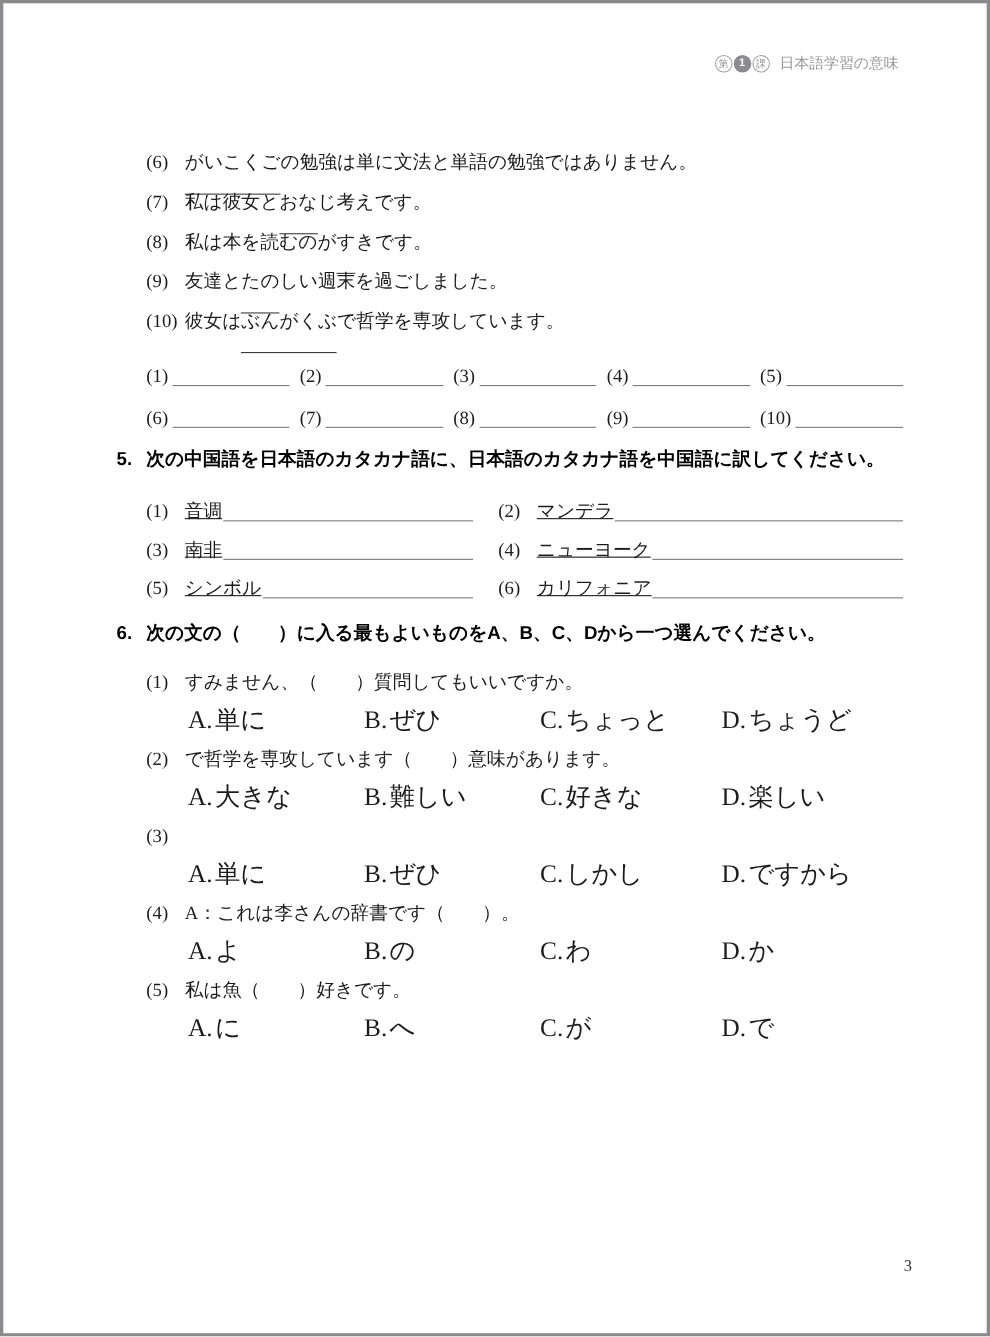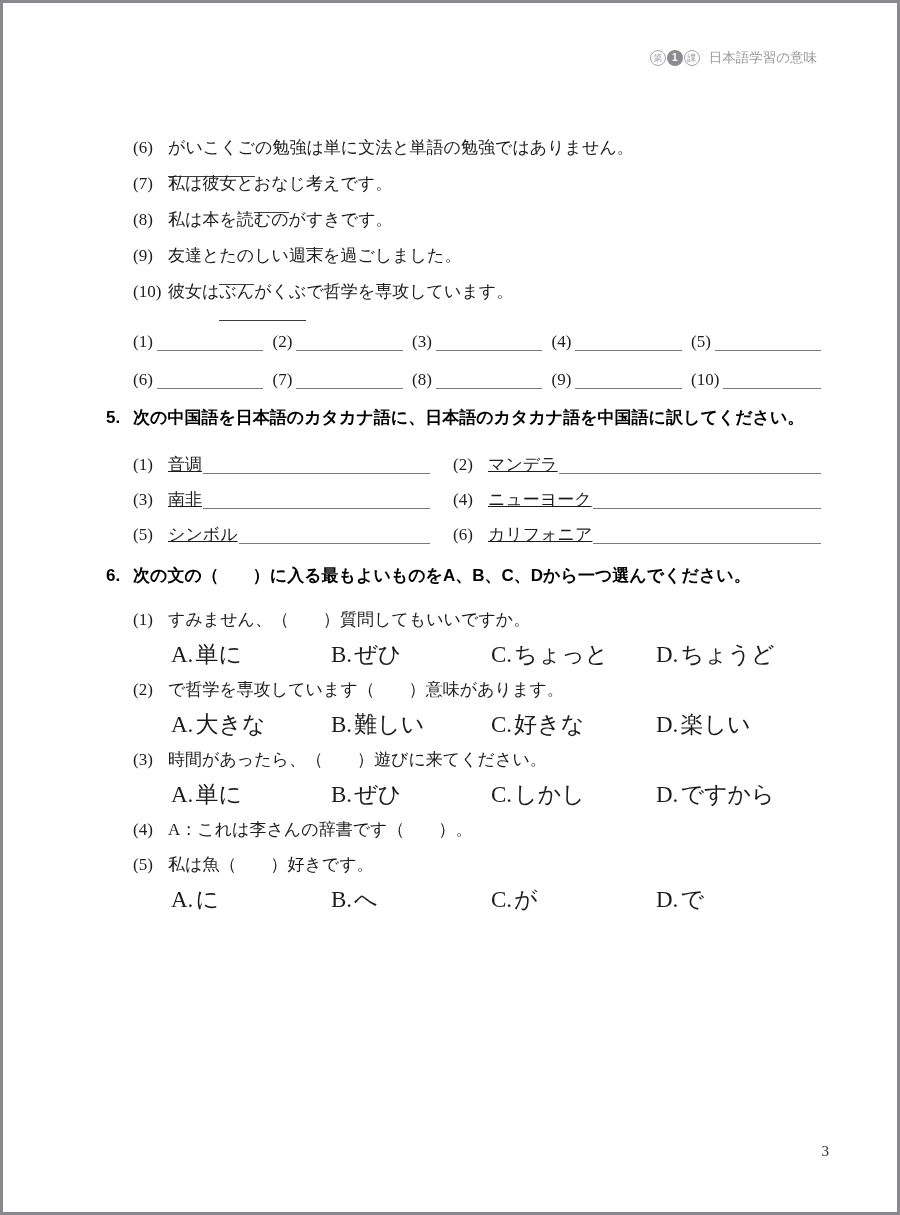--- a/index.html
+++ b/index.html
@@ -207,34 +207,39 @@
           <div class="opts">
             <span class="opt"><span class="olabel">A.</span><span class="otext">大きな</span></span>
             <span class="opt"><span class="olabel">B.</span><span class="otext">難しい</span></span>
             <span class="opt"><span class="olabel">C.</span><span class="otext">好きな</span></span>
             <span class="opt"><span class="olabel">D.</span><span class="otext">楽しい</span></span>
           </div>
         </div>
         <div class="qblock">
           <div class="q-line">
             <span class="num">(3)</span>
-            <span class="q-text">時間があったら、（　　）遊びに来てください。</span>
           </div>
           <div class="opts">
             <span class="opt"><span class="olabel">A.</span><span class="otext">単に</span></span>
             <span class="opt"><span class="olabel">B.</span><span class="otext">ぜひ</span></span>
             <span class="opt"><span class="olabel">C.</span><span class="otext">しかし</span></span>
             <span class="opt"><span class="olabel">D.</span><span class="otext">ですから</span></span>
           </div>
         </div>
         <div class="qblock">
           <div class="q-line">
             <span class="num">(4)</span>
             <span class="q-text">A：これは李さんの辞書です（　　）。</span>
           </div>
+          <div class="opts">
+            <span class="opt"><span class="olabel">A.</span><span class="otext">よ</span></span>
+            <span class="opt"><span class="olabel">B.</span><span class="otext">の</span></span>
+            <span class="opt"><span class="olabel">C.</span><span class="otext">わ</span></span>
+            <span class="opt"><span class="olabel">D.</span><span class="otext">か</span></span>
+          </div>
         </div>
         <div class="qblock">
           <div class="q-line">
             <span class="num">(5)</span>
             <span class="q-text">私は魚（　　）好きです。</span>
           </div>
           <div class="opts">
             <span class="opt"><span class="olabel">A.</span><span class="otext">に</span></span>
             <span class="opt"><span class="olabel">B.</span><span class="otext">へ</span></span>
             <span class="opt"><span class="olabel">C.</span><span class="otext">が</span></span>

